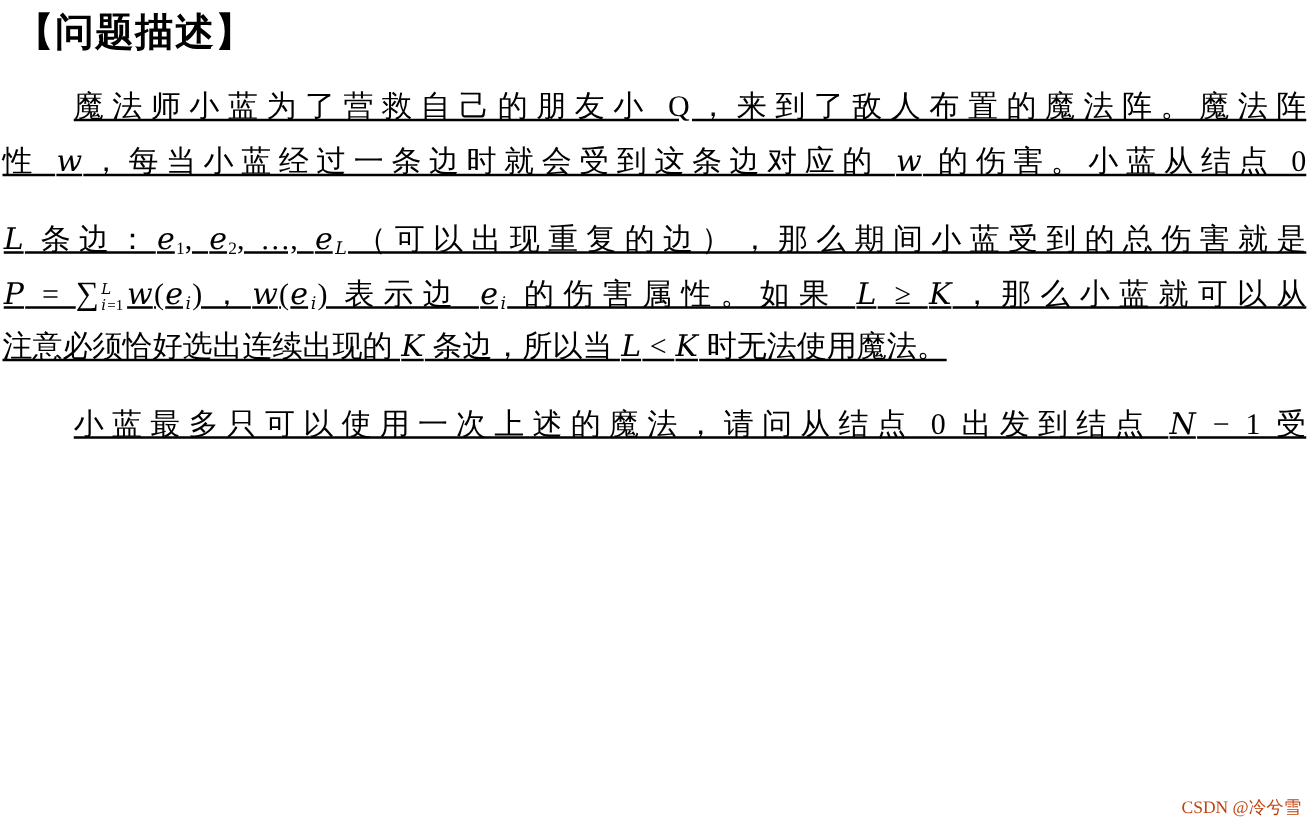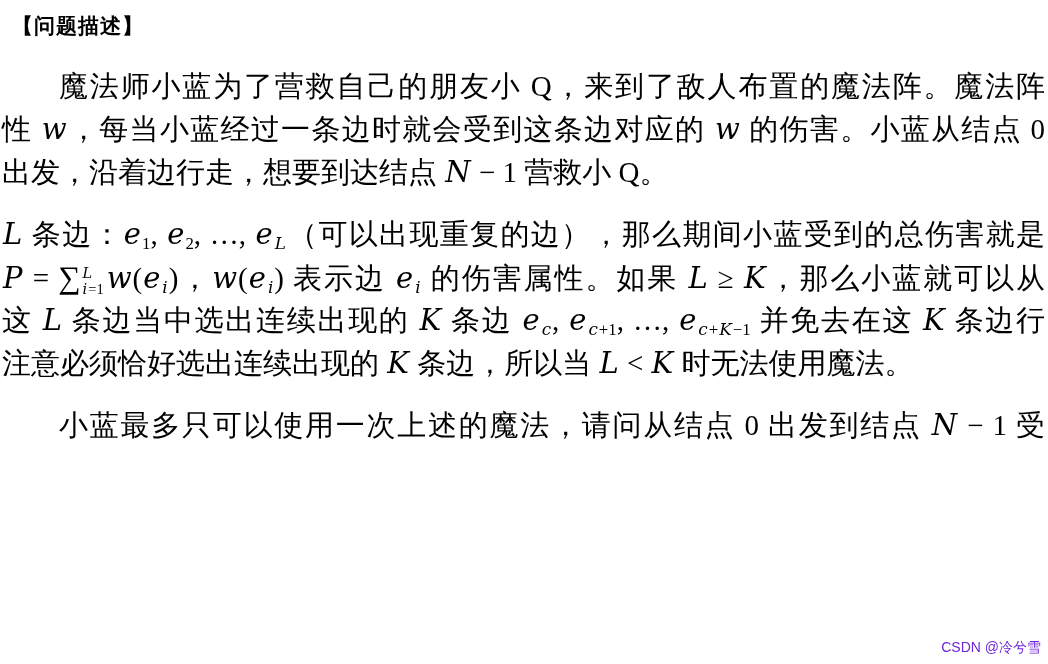--- a/index.html
+++ b/index.html
@@ -8,34 +8,35 @@
     position:relative;
     width:1048px; height:664px;
     background:#ffffff;
     color:#000000;
     font-family:"Liberation Serif","DejaVu Serif",serif;
     overflow:hidden;
     box-sizing:border-box;
     padding:6px 3px 0 2px;
   }
   .title {
-    font-size:21px;
+    font-size:31px;
     line-height:40px;
     font-weight:800;
     padding-left:10px;
     letter-spacing:1px;
   }
   .para { margin-top:19px; }
   .line {
-    font-size:29px;
+    font-size:24px;
     line-height:43px;
     height:43px;
     text-align:justify;
     text-align-last:justify;
     white-space:nowrap;
+    text-decoration:underline;
   }
   .line.last {
     text-align:left;
     text-align-last:left;
   }
   .line.first { text-indent:57px; }
   .line i {
     font-style:italic;
     font-family:"DejaVu Serif","Liberation Serif",serif;
     padding:0 1px;
@@ -53,40 +54,38 @@
     line-height:1.12;
     text-align:left;
     margin:0 2px 0 1px;
   }
   .sl > span { display:block; }
   .watermark {
     position:absolute;
     right:7px; bottom:8px;
     font-size:14px;
     line-height:18px;
-    color:#6d28d9;
-    font-family:Liberation Sans, sans-serif;
+    color:#c2410c;
+    font-family:Liberation Serif, serif;
   }
 </style>
 </head>
 <body>
 
 <div class="page">
   <div class="title">【问题描述】</div>
 
   <div>
       <div class="para">
         <div class="line first">魔法师小蓝为了营救自己的朋友小 Q，来到了敌人布置的魔法阵。魔法阵</div>
         <div class="line">性 <i>w</i>，每当小蓝经过一条边时就会受到这条边对应的 <i>w</i> 的伤害。小蓝从结点 0</div>
-        <div class="line last">出发，沿着边行走，想要到达结点 <i>N</i> − 1 营救小 Q。</div>
       </div>
       <div class="para">
         <div class="line"><i>L</i> 条边：<i>e</i><sub>1</sub>, <i>e</i><sub>2</sub>, …, <i>e</i><sub><i>L</i></sub>（可以出现重复的边），那么期间小蓝受到的总伤害就是</div>
         <div class="line"><i>P</i> = <span class="sg">∑</span><span class="sl"><span><i>L</i></span><span><i>i</i>=1</span></span><i>w</i>(<i>e</i><sub><i>i</i></sub>)，<i>w</i>(<i>e</i><sub><i>i</i></sub>) 表示边 <i>e</i><sub><i>i</i></sub> 的伤害属性。如果 <i>L</i> ≥ <i>K</i>，那么小蓝就可以从</div>
-        <div class="line">这 <i>L</i> 条边当中选出连续出现的 <i>K</i> 条边 <i>e</i><sub><i>c</i></sub>, <i>e</i><sub><i>c</i>+1</sub>, …, <i>e</i><sub><i>c</i>+<i>K</i>−1</sub> 并免去在这 <i>K</i> 条边行</div>
         <div class="line last">注意必须恰好选出连续出现的 <i>K</i> 条边，所以当 <i>L</i> &lt; <i>K</i> 时无法使用魔法。</div>
       </div>
       <div class="para">
         <div class="line first">小蓝最多只可以使用一次上述的魔法，请问从结点 0 出发到结点 <i>N</i> − 1 受</div>
       </div>
     </div>
 
   <div class="watermark">CSDN @冷兮雪</div>
 </div>
 

